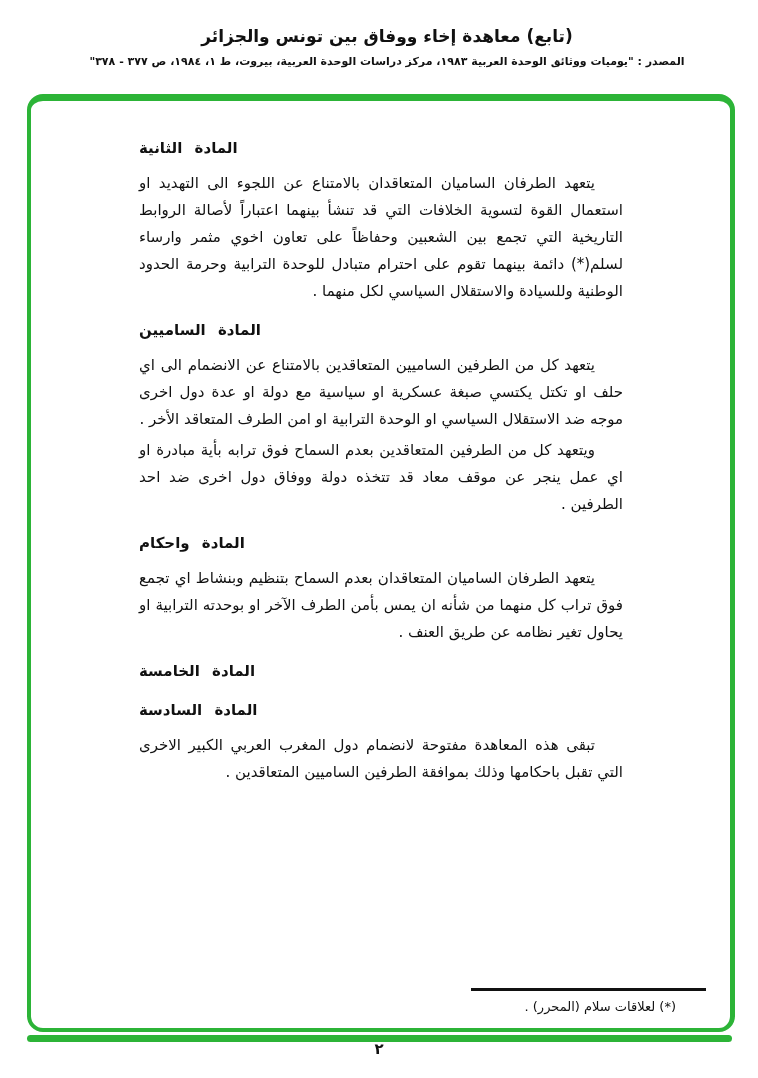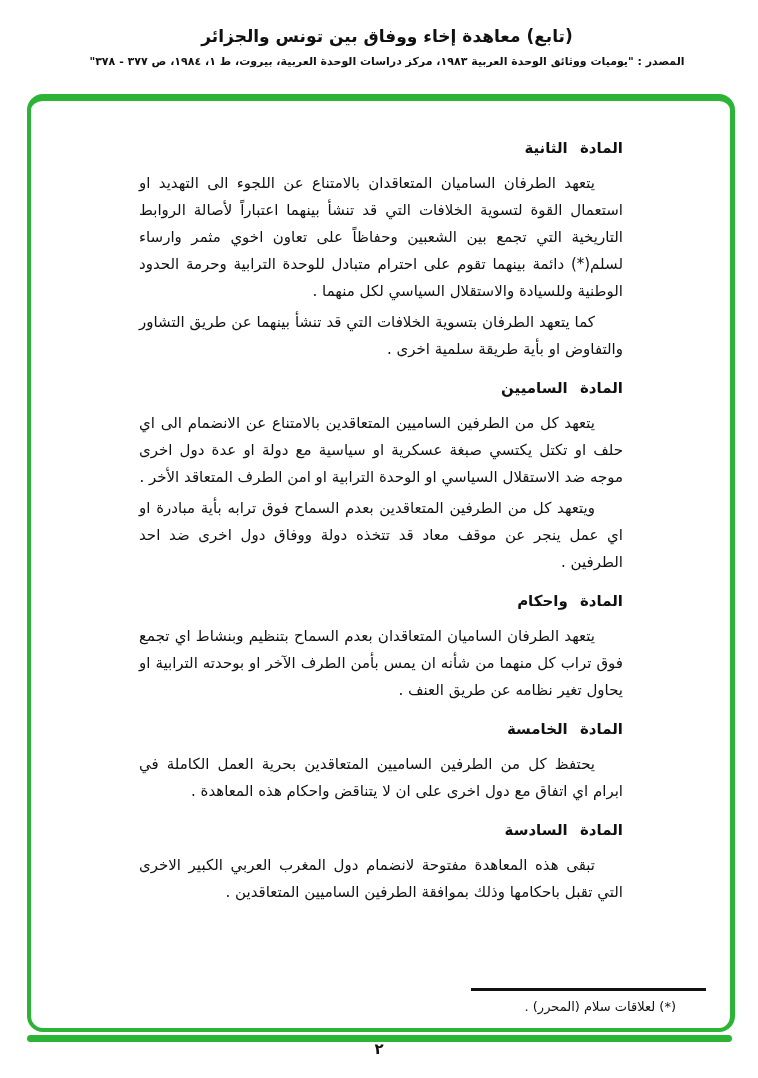--- a/index.html
+++ b/index.html
@@ -58,21 +58,21 @@
     position: absolute;
     top: 22px;
     left: 108px;
     width: 484px;
     direction: rtl;
     text-align: justify;
     font-size: 15px;
     line-height: 27px;
   }
   .article-heading {
-    text-align: right;
+    text-align: left;
     font-size: 15px;
     font-weight: bold;
     word-spacing: 7px;
     margin: 12px 0 8px 0;
   }
   .content p {
     margin: 4px 0;
     text-indent: 28px;
   }
   .footnote {
@@ -115,37 +115,35 @@
   </div>
 
   <div class="frame">
     <div class="frame-bottom-bar"></div>
 
     <div class="content">
 
       <div class="section">
         <div class="article-heading">المادة الثانية</div>
         <p>يتعهد الطرفان الساميان المتعاقدان بالامتناع عن اللجوء الى التهديد او استعمال القوة لتسوية الخلافات التي قد تنشأ بينهما اعتباراً لأصالة الروابط التاريخية التي تجمع بين الشعبين وحفاظاً على تعاون اخوي مثمر وارساء لسلم(*) دائمة بينهما تقوم على احترام متبادل للوحدة الترابية وحرمة الحدود الوطنية وللسيادة والاستقلال السياسي لكل منهما .</p>
-        <p>كما يتعهد الطرفان بتسوية الخلافات التي قد تنشأ بينهما عن طريق التشاور والتفاوض او بأية طريقة سلمية اخرى .</p>
       </div>
 
       <div class="section">
         <div class="article-heading">المادة الساميين</div>
         <p>يتعهد كل من الطرفين الساميين المتعاقدين بالامتناع عن الانضمام الى اي حلف او تكتل يكتسي صبغة عسكرية او سياسية مع دولة او عدة دول اخرى موجه ضد الاستقلال السياسي او الوحدة الترابية او امن الطرف المتعاقد الأخر .</p>
         <p>ويتعهد كل من الطرفين المتعاقدين بعدم السماح فوق ترابه بأية مبادرة او اي عمل ينجر عن موقف معاد قد تتخذه دولة ووفاق دول اخرى ضد احد الطرفين .</p>
       </div>
 
       <div class="section">
         <div class="article-heading">المادة واحكام</div>
         <p>يتعهد الطرفان الساميان المتعاقدان بعدم السماح بتنظيم وبنشاط اي تجمع فوق تراب كل منهما من شأنه ان يمس بأمن الطرف الآخر او بوحدته الترابية او يحاول تغير نظامه عن طريق العنف .</p>
       </div>
 
       <div class="section">
         <div class="article-heading">المادة الخامسة</div>
-        <p>يحتفظ كل من الطرفين الساميين المتعاقدين بحرية العمل الكاملة في ابرام اي اتفاق مع دول اخرى على ان لا يتناقض واحكام هذه المعاهدة .</p>
       </div>
 
       <div class="section">
         <div class="article-heading">المادة السادسة</div>
         <p>تبقى هذه المعاهدة مفتوحة لانضمام دول المغرب العربي الكبير الاخرى التي تقبل باحكامها وذلك بموافقة الطرفين الساميين المتعاقدين .</p>
       </div>
 
     </div>
 
     <div class="footnote">

